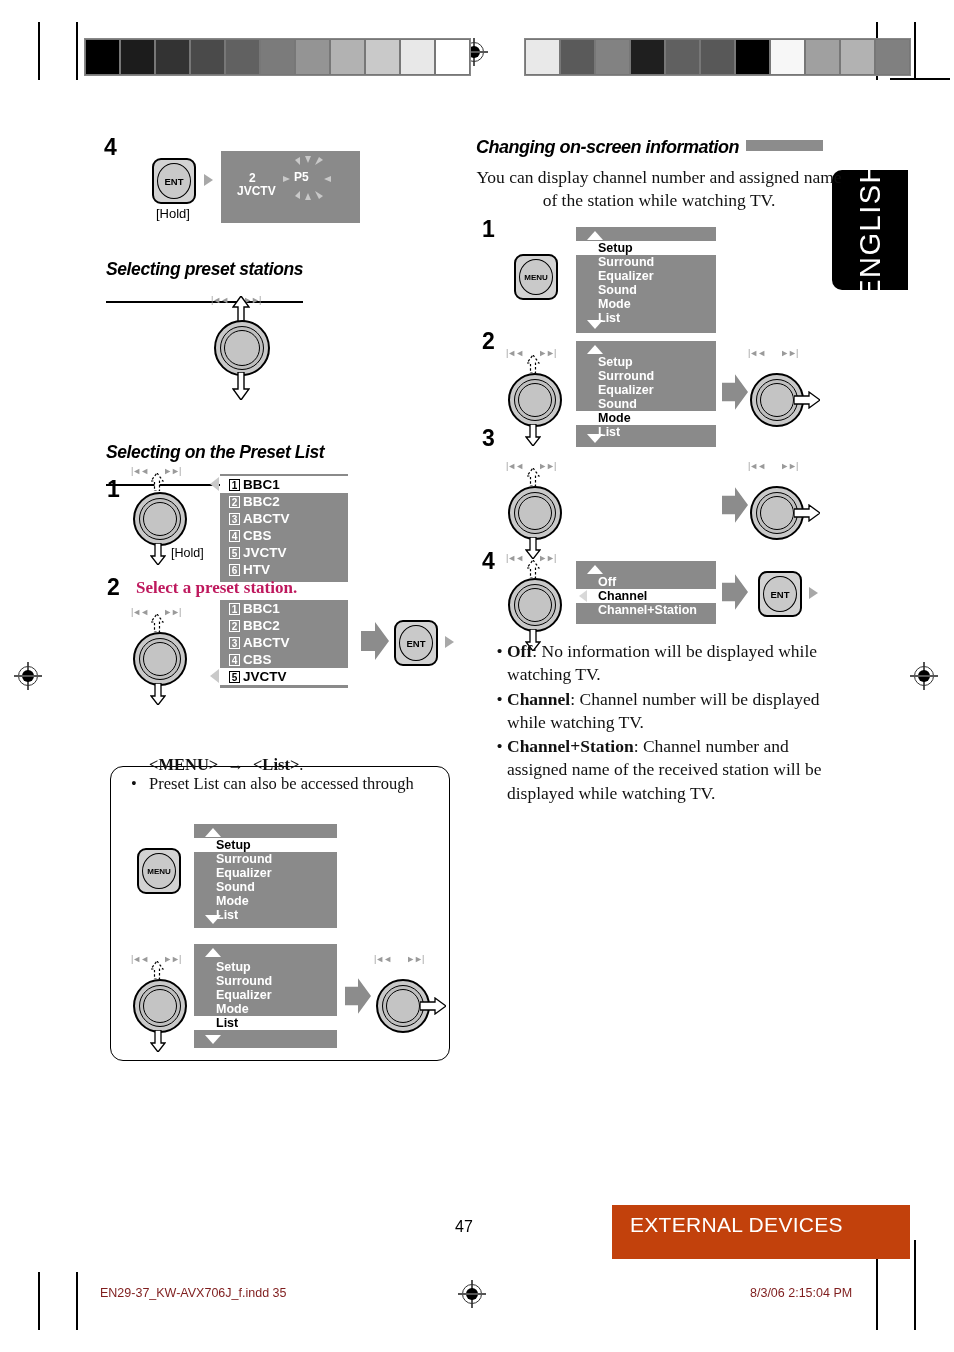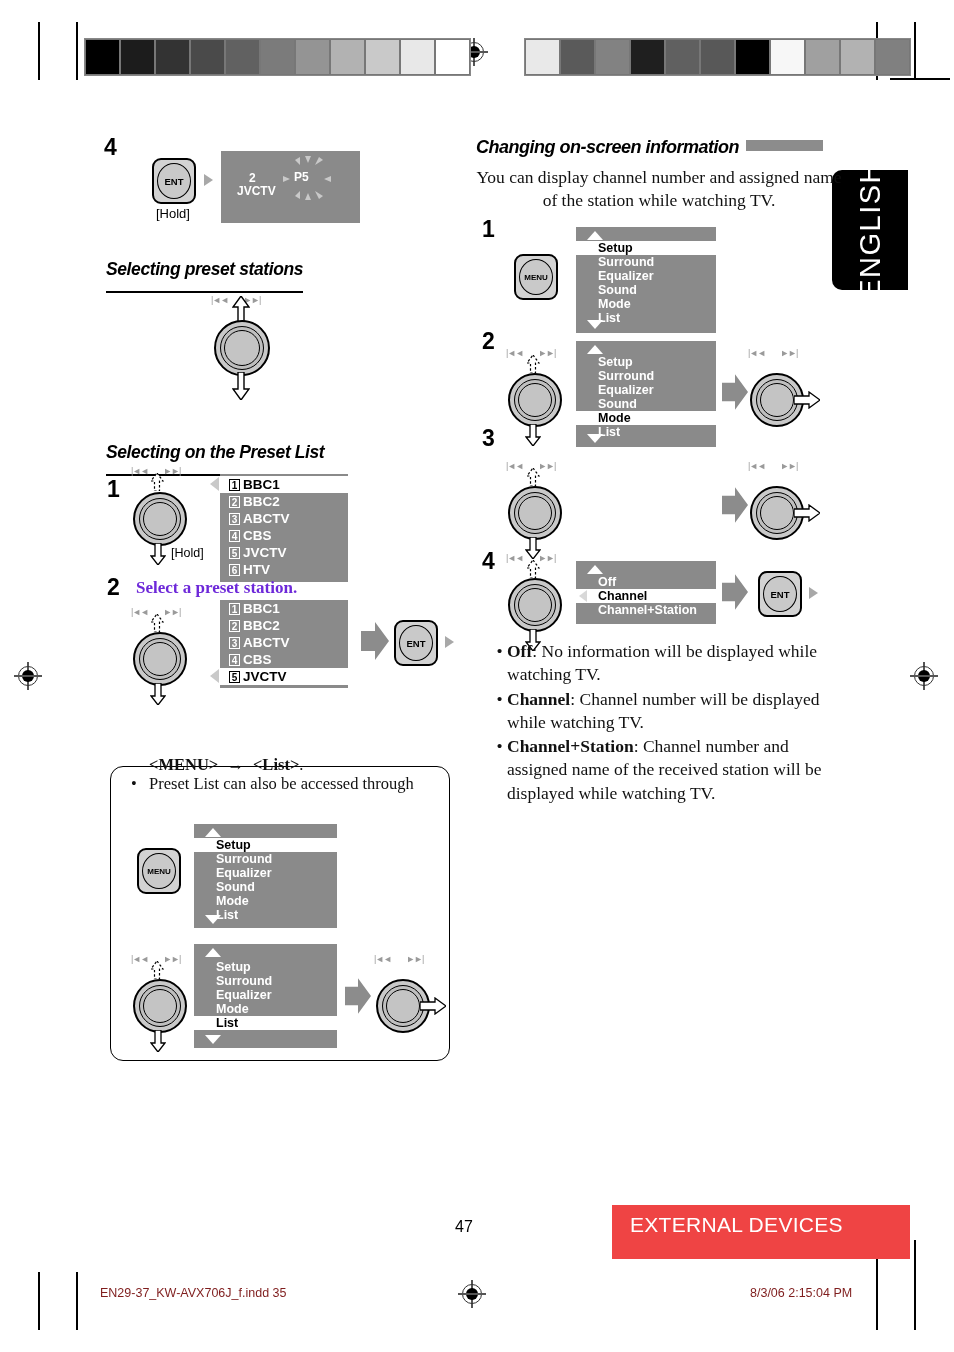--- a/index.html
+++ b/index.html
@@ -39,21 +39,21 @@
   }
 
   
   .sec-head{
     position:absolute;
     font-family:"Liberation Sans",sans-serif;
     font-weight:bold;font-style:italic;
     font-size:17.5px;color:#000;
     letter-spacing:-0.4px;
     border-bottom:2px solid #000;
-    padding-bottom:11px;
+    padding-bottom:21px;
     white-space:nowrap;
   }
   .maj-head{
     position:absolute;
     font-family:"Liberation Sans",sans-serif;
     font-weight:bold;font-style:italic;
     font-size:18px;color:#000;letter-spacing:-0.5px;
     white-space:nowrap;
   }
   .maj-head .bar{
@@ -66,21 +66,21 @@
     font-family:"Liberation Serif",serif;
   }
 
   .step-num{
     position:absolute;
     font-family:"Liberation Sans",sans-serif;
     font-weight:bold;font-size:23px;color:#000;
   }
   .step-label{
     position:absolute;font-size:17.5px;font-weight:bold;
-    font-family:"Liberation Serif",serif;color:#6d28d9;white-space:nowrap;
+    font-family:"Liberation Serif",serif;color:#be185d;white-space:nowrap;
   }
 
   
   .lcd{
     position:absolute;background:#8a8a8a;
     font-family:"Liberation Sans",sans-serif;
     box-sizing:border-box;
   }
   .lcd .row{
     display:flex;align-items:center;
@@ -187,21 +187,21 @@
   .bullets .bdot{width:15px;flex:0 0 15px;text-align:center;}
   .bullets .btext{flex:1;}
   .bullets b{font-weight:bold;}
 
   
   .pagenum{
     position:absolute;font-family:"Liberation Sans",sans-serif;
     font-size:16px;color:#000;
   }
   .dept-bar{
-    position:absolute;background:#ef4444;
+    position:absolute;background:#c2410c;
   }
   .dept-bar span{
     position:absolute;left:18px;top:8px;color:#fff;
     font-family:"Liberation Sans",sans-serif;
     font-size:21px;letter-spacing:0.3px;
   }
   .foot-left,.foot-right{
     position:absolute;font-family:"Liberation Sans",sans-serif;
     font-size:12.5px;color:#7f1d1d;white-space:nowrap;
   }

